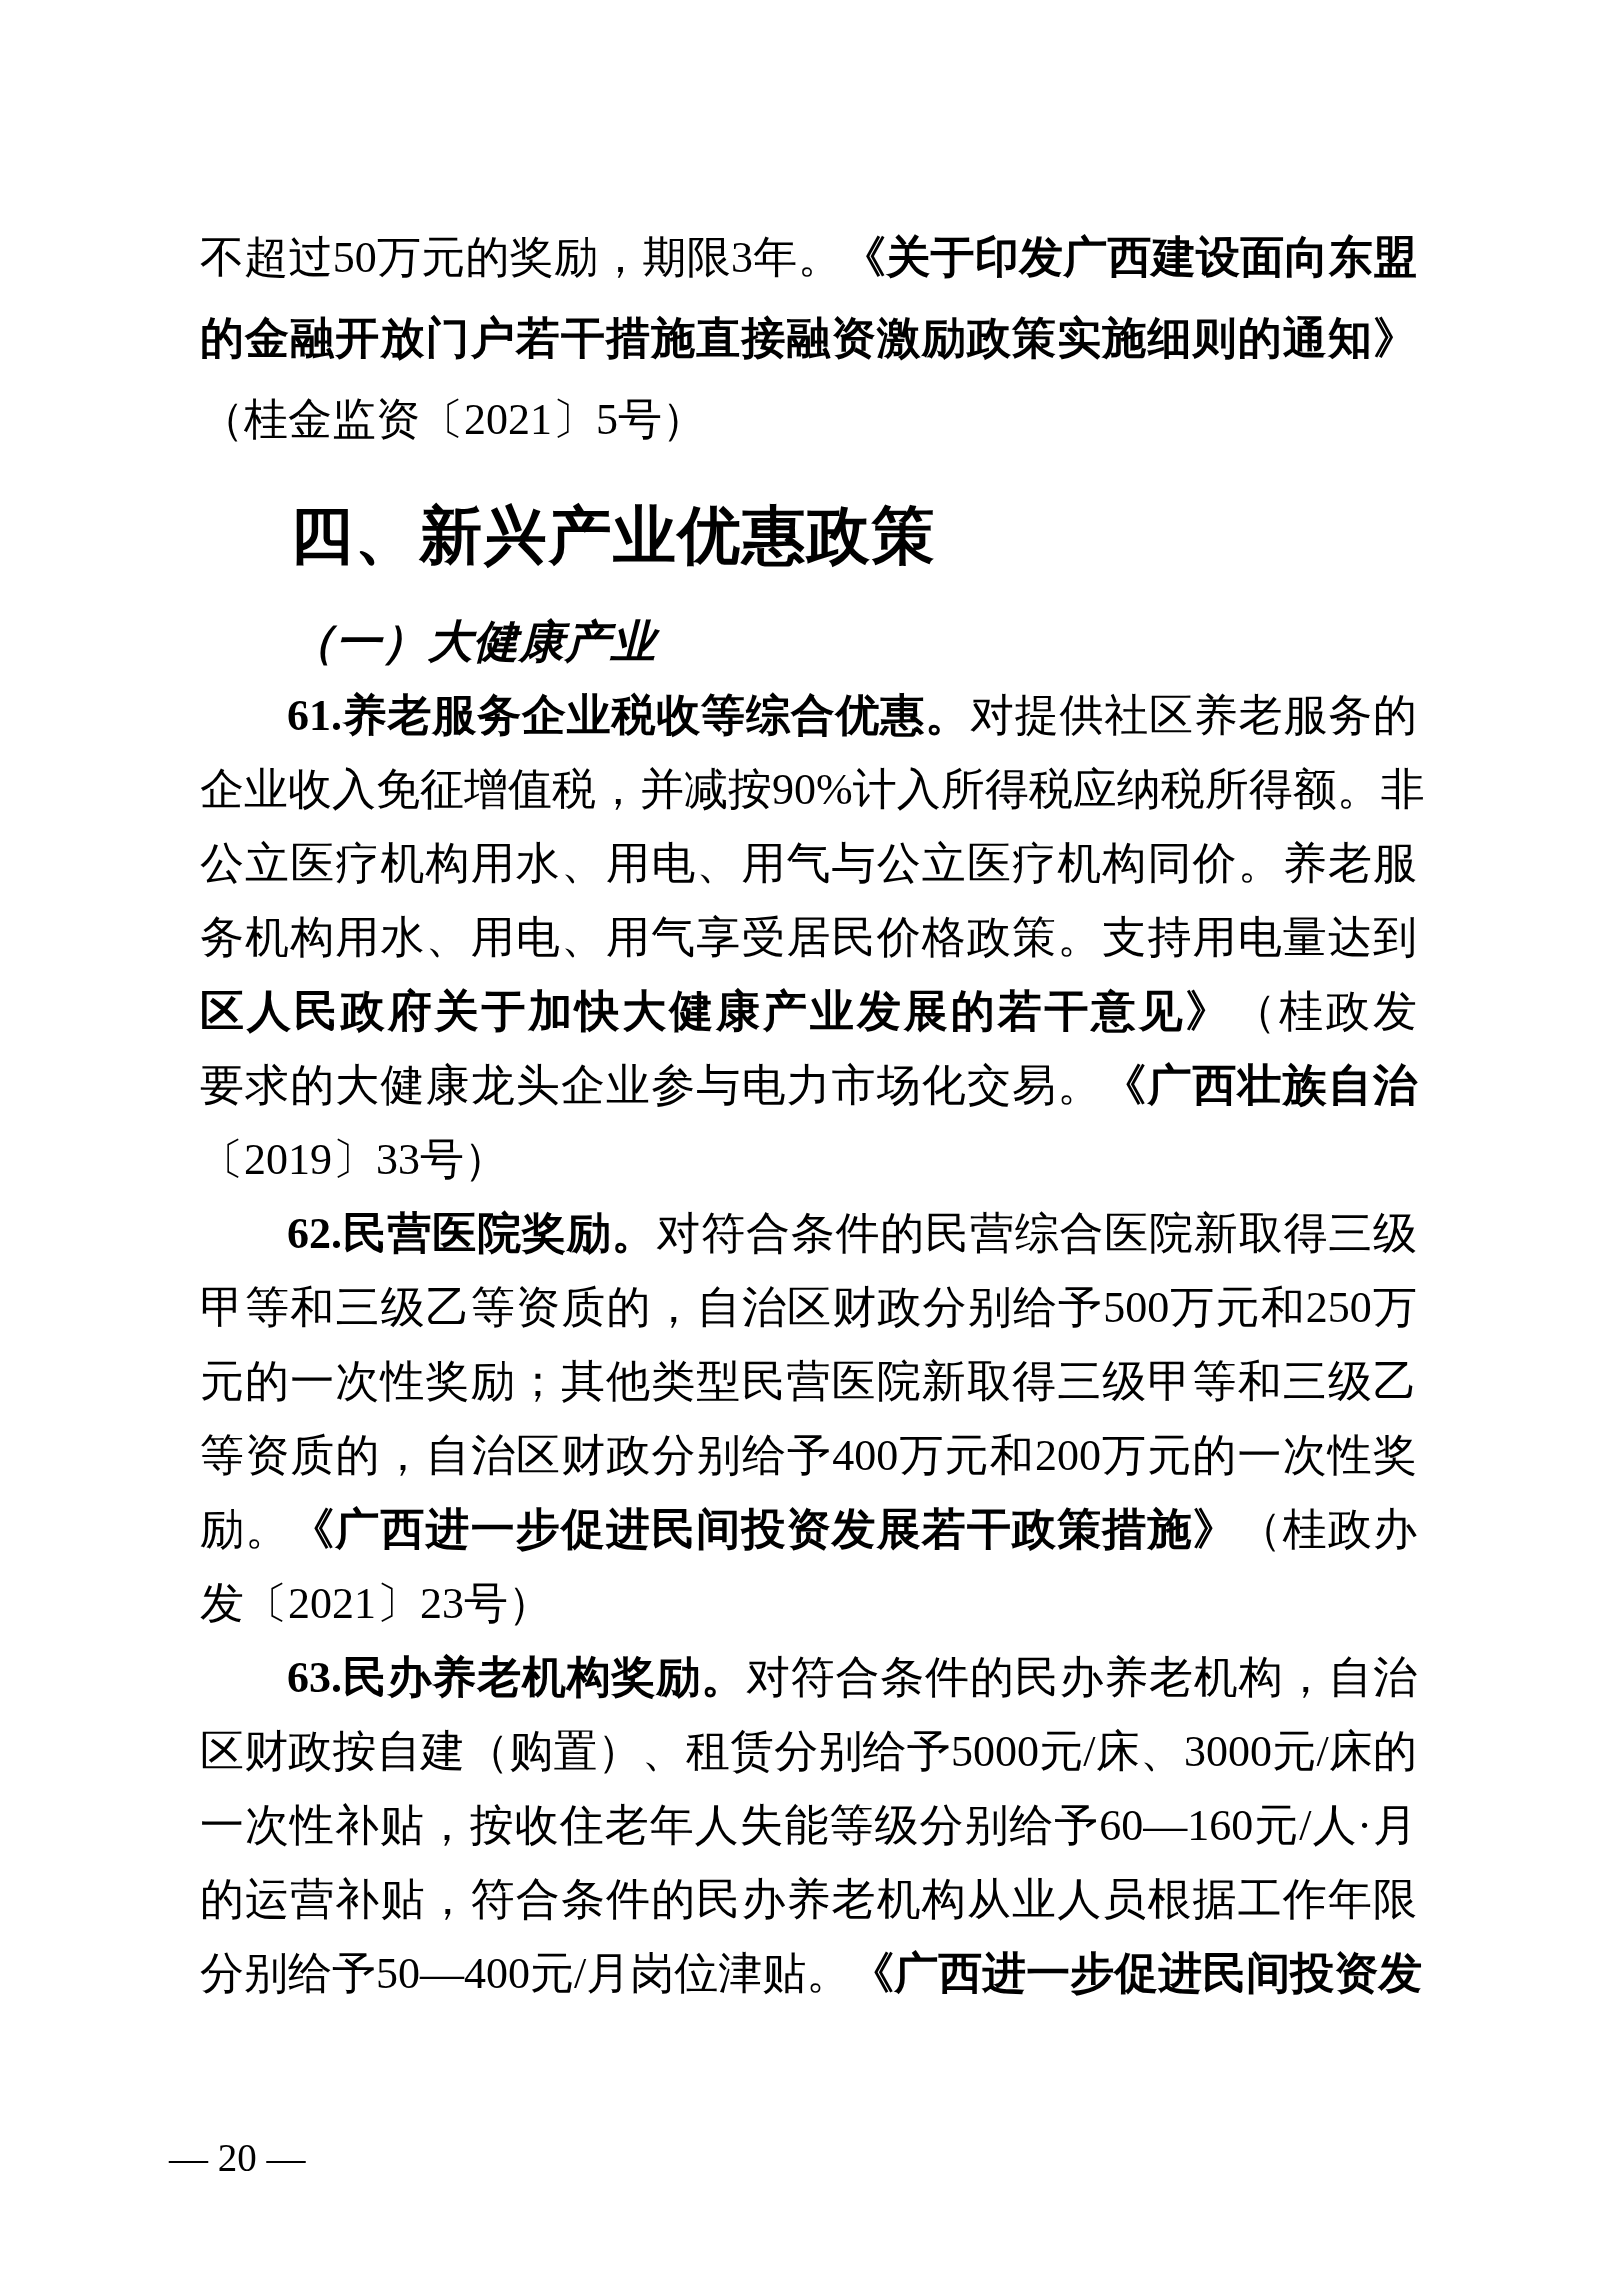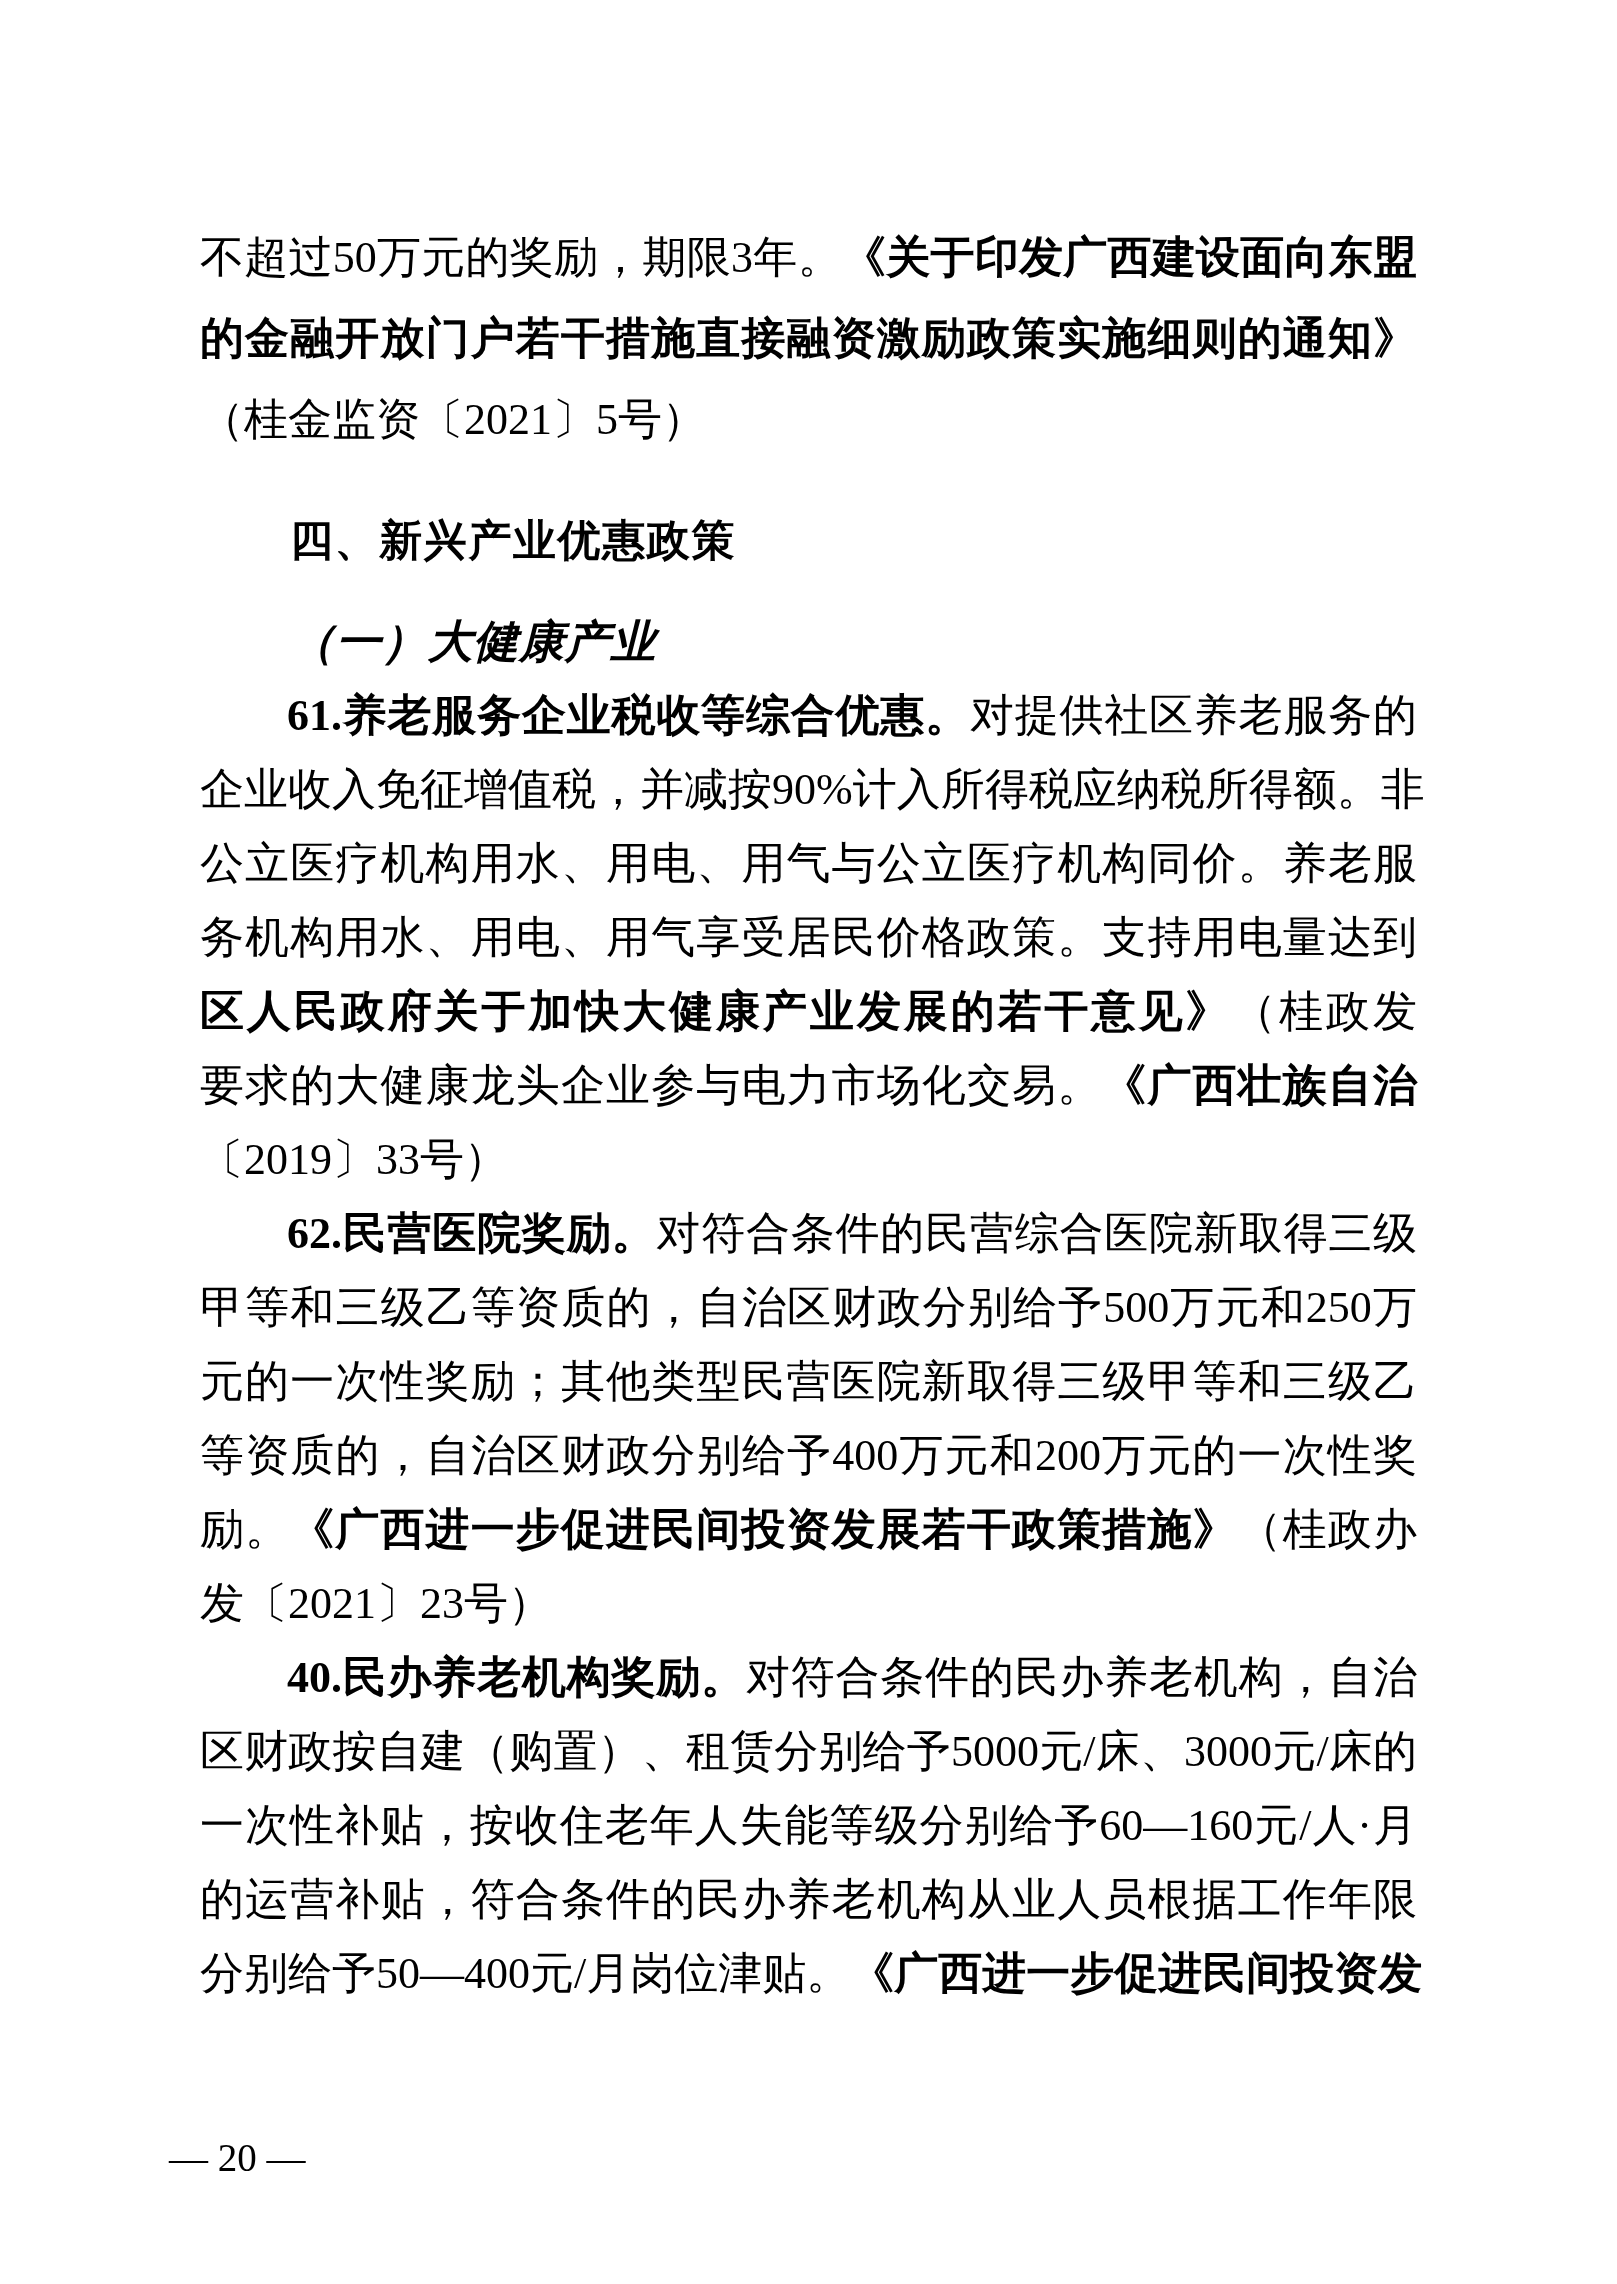--- a/index.html
+++ b/index.html
@@ -28,23 +28,23 @@
   .line {
     text-align: justify;
     text-align-last: justify;
     white-space: nowrap;
   }
   .line.last { text-align-last: left; }
   .line.indent { text-indent: 87px; }
   .b { font-weight: bold; }
   .heading {
     margin: 42px 0 0 0;
-    font-family: Liberation Serif, serif;
+    font-family: Liberation Mono, monospace;
     font-weight: 900;
-    font-size: 43px;
+    font-size: 63px;
     line-height: 77px;
     letter-spacing: 1.6px;
     text-indent: 90px;
   }
   .subheading {
     margin: 26px 0 0 0;
     font-family: "Liberation Serif", serif;
     font-weight: bold;
     font-size: 45px;
     line-height: 74px;
@@ -90,21 +90,21 @@
     <div class="para">
       <div class="line indent"><span class="b">62.民营医院奖励。</span><span>对符合条件的民营综合医院新取得三级</span></div>
       <div class="line"><span>甲等和三级乙等资质的，自治区财政分别给予500万元和250万</span></div>
       <div class="line"><span>元的一次性奖励；其他类型民营医院新取得三级甲等和三级乙</span></div>
       <div class="line"><span>等资质的，自治区财政分别给予400万元和200万元的一次性奖</span></div>
       <div class="line"><span>励。</span><span class="b">《广西进一步促进民间投资发展若干政策措施》</span><span>（桂政办</span></div>
       <div class="line last"><span>发〔2021〕23号）</span></div>
     </div>
 
     <div class="para">
-      <div class="line indent"><span class="b">40.民办养老机构奖励。</span><span>对符合条件的民办养老机构，自治</span></div>
+      <div class="line indent"><span class="b">63.民办养老机构奖励。</span><span>对符合条件的民办养老机构，自治</span></div>
       <div class="line"><span>区财政按自建（购置）、租赁分别给予5000元/床、3000元/床的</span></div>
       <div class="line"><span>一次性补贴，按收住老年人失能等级分别给予60—160元/人·月</span></div>
       <div class="line"><span>的运营补贴，符合条件的民办养老机构从业人员根据工作年限</span></div>
       <div class="line"><span>分别给予50—400元/月岗位津贴。</span><span class="b">《广西进一步促进民间投资发</span></div>
     </div>
 
   </div>
 
   <div class="footer">— 20 —</div>
 </div>

